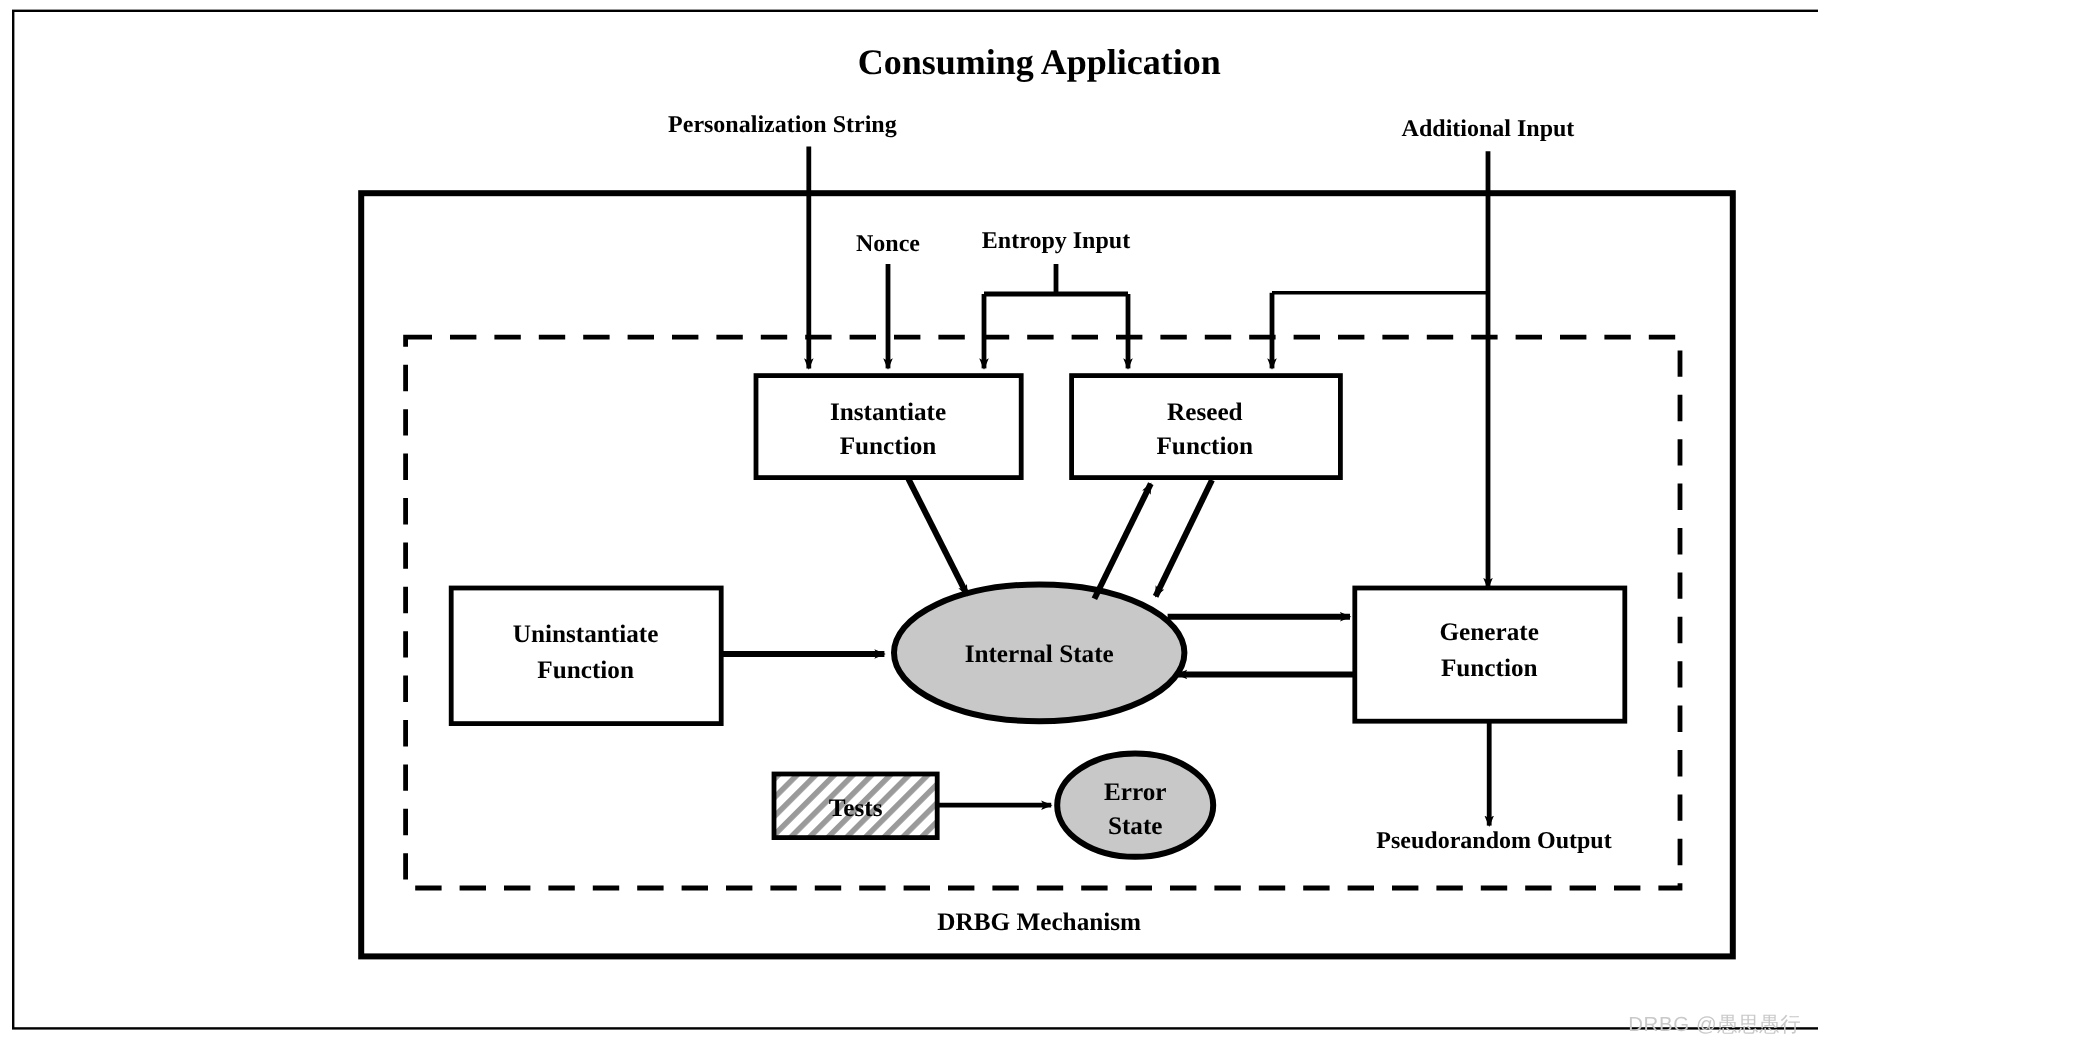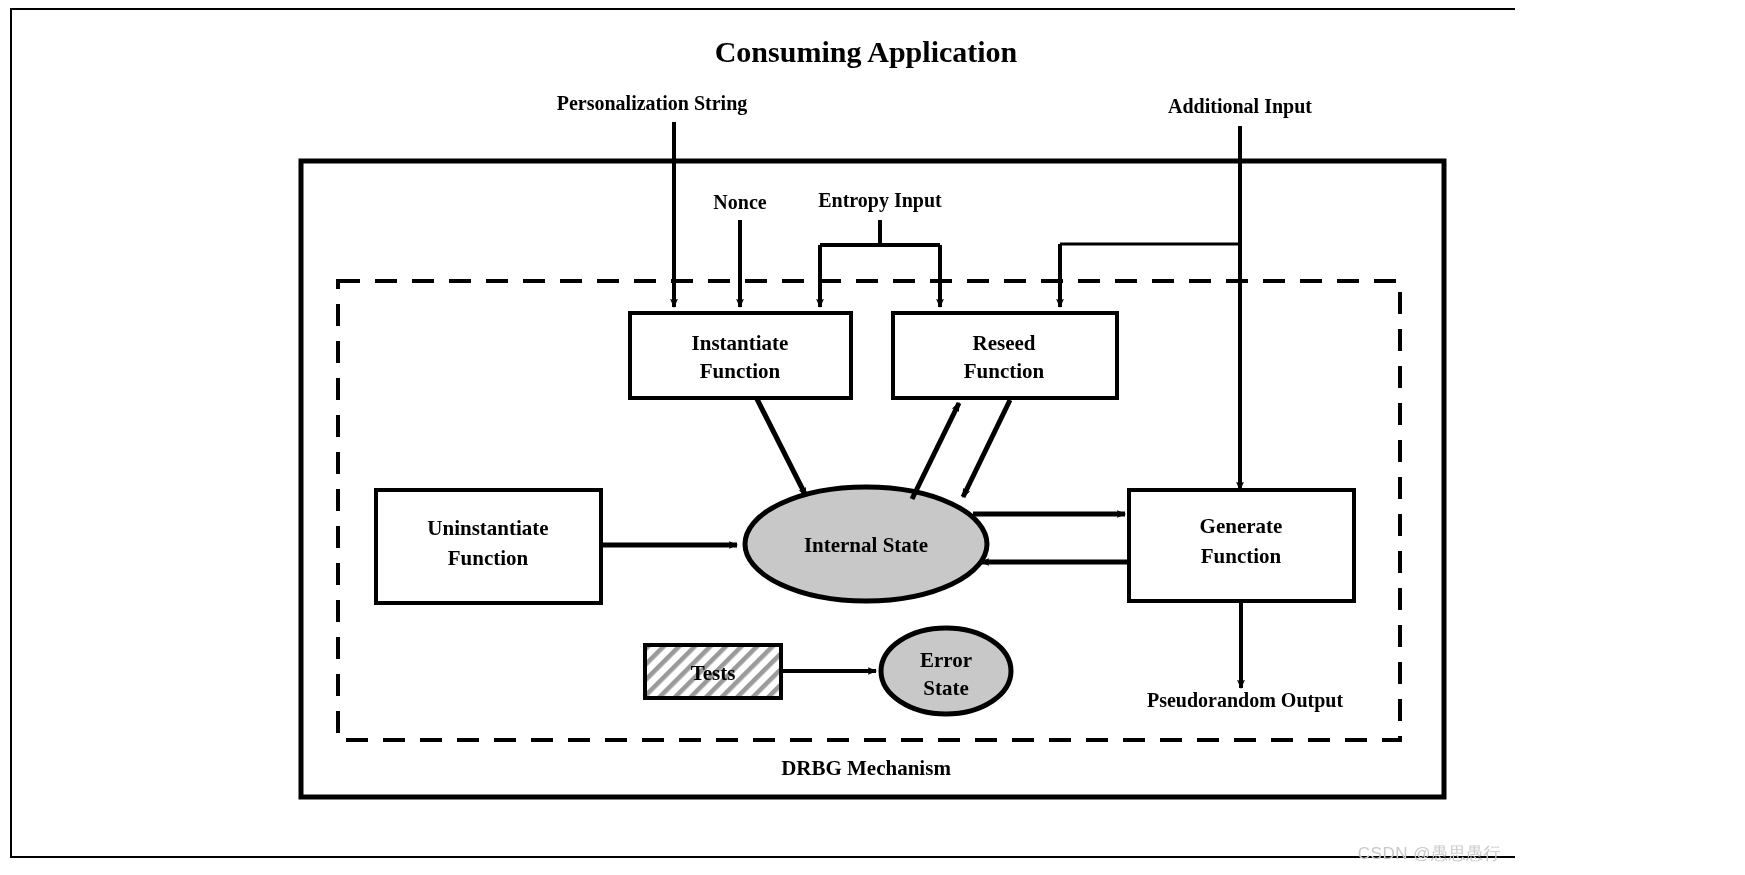--- a/index.html
+++ b/index.html
@@ -151,15 +151,15 @@
 
     <path d="M1129,562 L981,562" fill="none" stroke="#000000" stroke-width="5" marker-end="url(#arrow)"></path>
 
     <path d="M1241,601 L1241,688" fill="none" stroke="#000000" stroke-width="4" marker-end="url(#arrow)"></path>
 
     <path d="M781,671 L876,671" fill="none" stroke="#000000" stroke-width="4" marker-end="url(#arrow)"></path>
 
     <text class="ttl io-label" x="1245" y="707" text-anchor="middle">Pseudorandom Output</text>
   </svg>
 
-  <div class="watermark">CSDN @愚思愚行</div>
+  <div class="watermark">DRBG @愚思愚行</div>
 
 </div>
 
 </body></html>

